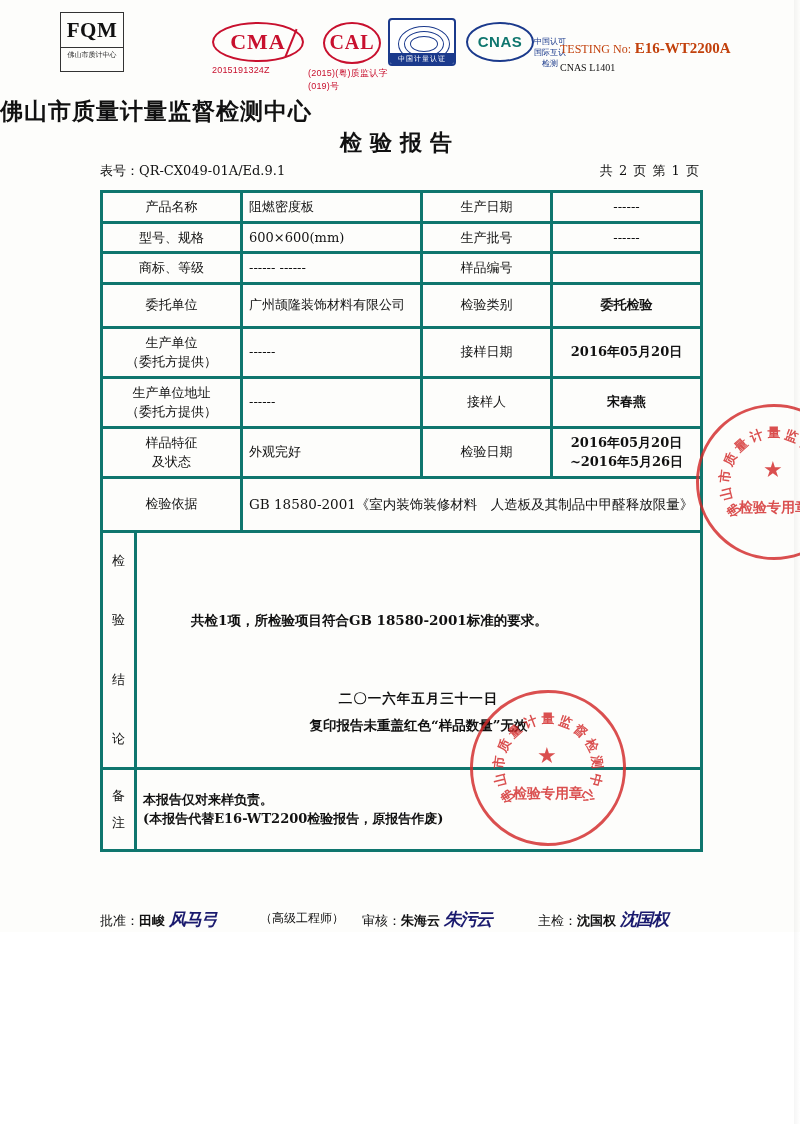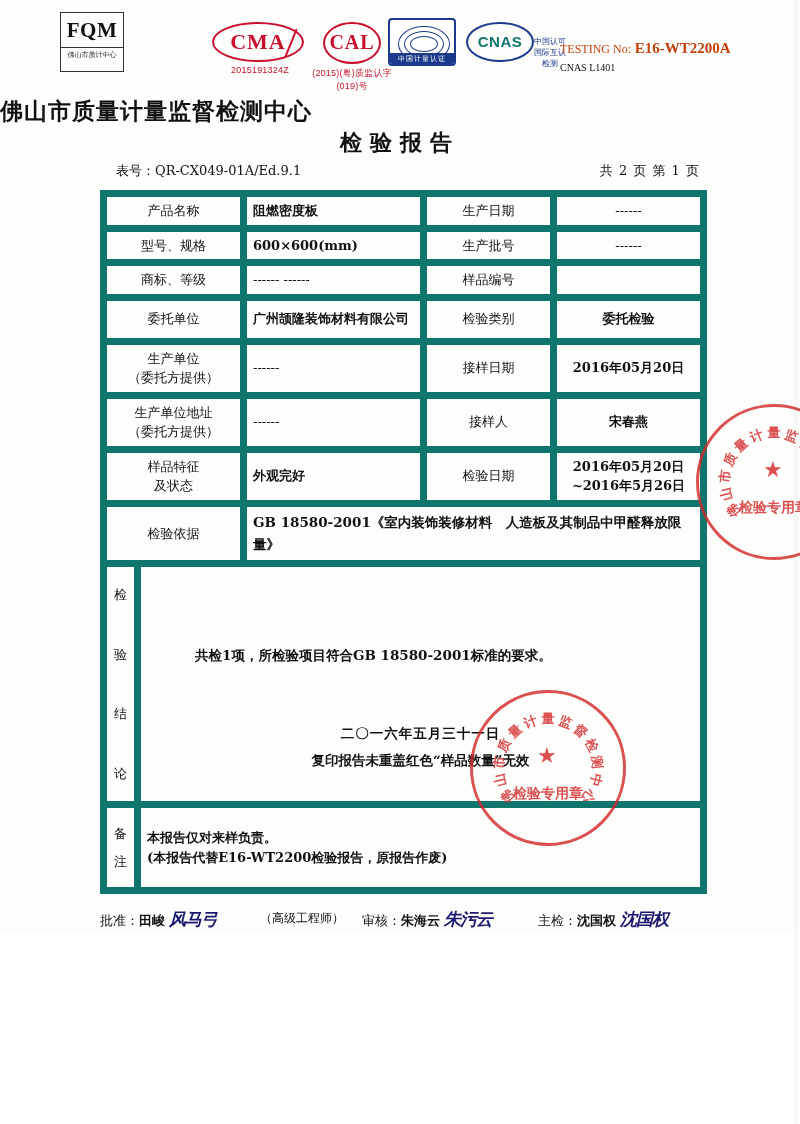--- a/index.html
+++ b/index.html
@@ -84,21 +84,20 @@
     top: 4px;
     width: 2px;
     height: 30px;
     background: #c8102e;
     transform: rotate(22deg);
   }
   .mark-code {
     color: #c8102e;
     font-size: 9px;
     font-family: "Liberation Sans", sans-serif;
-    text-align: center;
     margin-top: 3px;
     letter-spacing: 0.2px;
   }
 
   .cal-mark {
     position: absolute;
     left: 308px;
     top: 12px;
     width: 88px;
     height: 46px;
@@ -238,47 +237,47 @@
 
   
   .meta-row {
     position: absolute;
     top: 162px;
     left: 100px;
     width: 600px;
     font-size: 13px;
     font-family: "DejaVu Serif", serif;
   }
-  .meta-left { float: left; margin-left: 16px; }
+  .meta-left { float: left; }
   .meta-right { float: right; letter-spacing: 1px; }
 
   
   table.main {
     position: absolute;
     top: 190px;
     left: 100px;
     width: 600px;
     border-collapse: collapse;
     table-layout: fixed;
   }
   table.main td {
-    border: 7px solid #0f766e;
+    border: 3px solid #0f766e;
     padding: 4px 6px;
     font-size: 13px;
     font-family: "DejaVu Serif", serif;
     vertical-align: middle;
     line-height: 1.5;
   }
   .c-label {
     text-align: center;
     white-space: nowrap;
   }
   .c-val {
     text-align: left;
-    font-weight: bold;
+    font-weight: normal;
   }
   .c-val-c {
     text-align: center;
     font-weight: bold;
   }
   .dash { letter-spacing: 0px; font-weight: normal; }
   .small-two { font-size: 12.5px; line-height: 1.35; }
 
   .concl-char {
     width: 34px;

